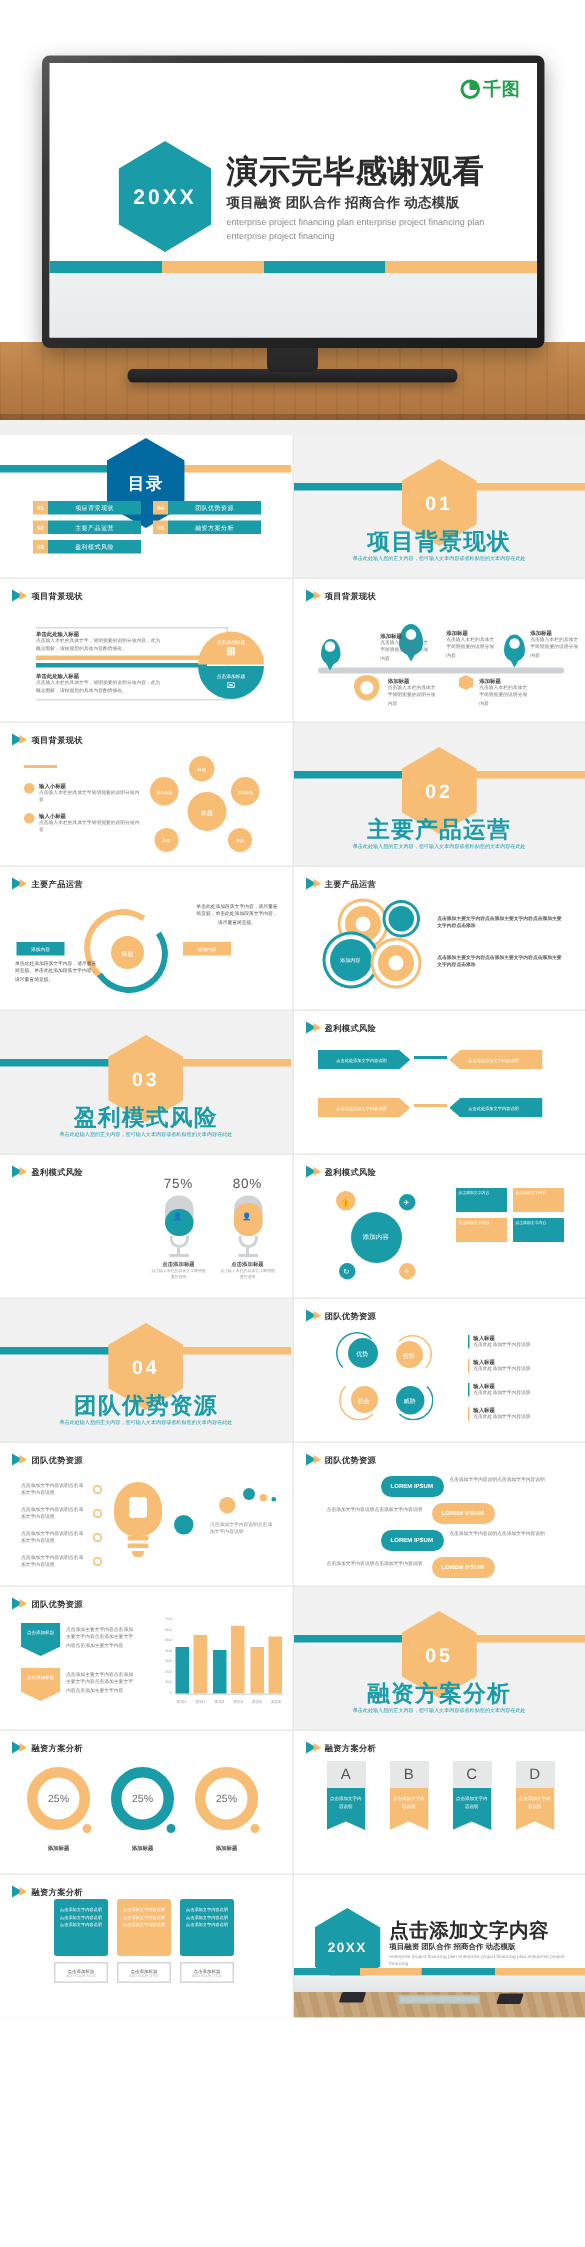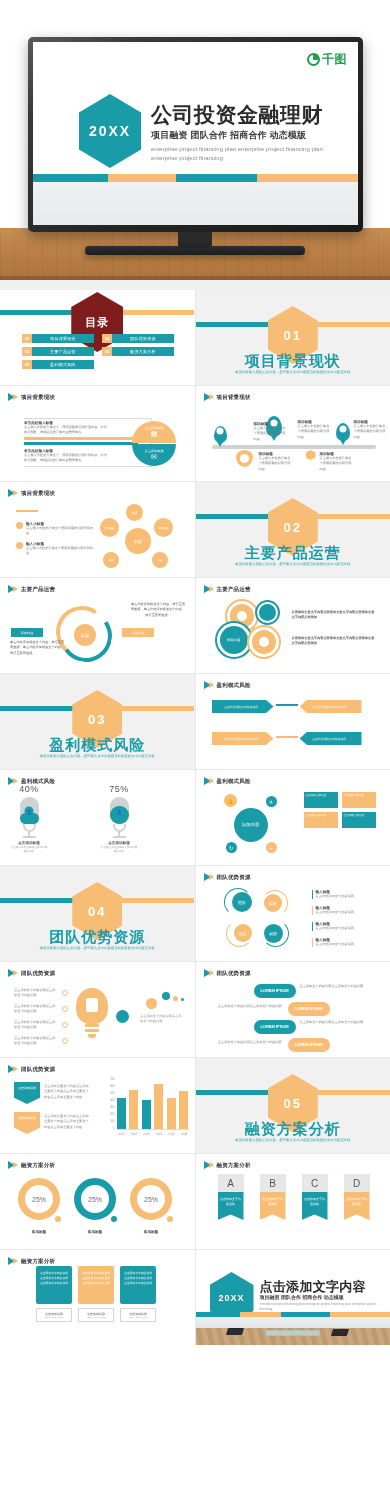--- a/index.html
+++ b/index.html
@@ -76,21 +76,21 @@
   .sec-bar { position:absolute; left:0; top:32px; width:100%; height:5px; display:flex; }
   .sec-bar i { display:block; height:100%; }
   .sec-hex { position:absolute; left:50%; top:16px; transform:translateX(-50%); width:50px; height:58px; background:#f8bd74;
     clip-path: polygon(50% 0%, 100% 25%, 100% 75%, 50% 100%, 0% 75%, 0% 25%);
     display:flex; align-items:center; justify-content:center; }
   .sec-hex span { color:#fff; font-size:13px; font-weight:bold; letter-spacing:2px; }
   .sec-title { position:absolute; left:0; top:62px; width:100%; text-align:center; font-size:15px; font-weight:bold; color:#1a9ba8; letter-spacing:1px;}
   .sec-desc  { position:absolute; left:15%; top:80px; width:70%; text-align:center; font-size:3.4px; color:#1a9ba8; line-height:1.7;}
 
   
-  .toc-hex { position:absolute; left:50%; top:2px; transform:translateX(-50%); width:52px; height:60px; background:#7f1d1d;
+  .toc-hex { position:absolute; left:50%; top:2px; transform:translateX(-50%); width:52px; height:60px; background:#0369a1;
     clip-path: polygon(50% 0%, 100% 25%, 100% 75%, 50% 100%, 0% 75%, 0% 25%);
     display:flex; align-items:center; justify-content:center; }
   .toc-hex span{ color:#fff; font-size:11px; font-weight:bold; letter-spacing:1px;}
   .toc-list { position:absolute; left:22px; top:44px; width:152px; display:grid; grid-template-columns:1fr 1fr; gap:4px 8px;}
   .toc-item { display:flex; align-items:center; height:9px; }
   .toc-num { width:10px; height:9px; background:#f8bd74; color:#fff; font-size:4px; display:flex; align-items:center; justify-content:center; font-weight:bold;}
   .toc-lbl { flex:1; height:9px; background:#1a9ba8; color:#fff; font-size:4px; display:flex; align-items:center; justify-content:center; letter-spacing:.3px;}
   .blk { position:absolute; }
   .txt { font-size:3.2px; color:#777; line-height:1.65; }
   .txt-b { font-size:3.6px; color:#444; font-weight:bold; }
@@ -176,21 +176,21 @@
       <div class="logo">
         <span class="logo-mark"></span>
         <span class="logo-text">千图</span>
       </div>
 
       <div class="hex-year">
         <span>20XX</span>
       </div>
 
       <div class="title-block">
-        <div class="tv-title">公司投资金融理财</div>
+        <div class="tv-title">演示完毕感谢观看</div>
         <div class="tv-sub">项目融资  团队合作  招商合作  动态模版</div>
         <div class="tv-en">enterprise project financing plan enterprise project financing plan enterprise project financing</div>
       </div>
 
       <div class="band">
         <i style="width:23%;background:#1a9ba8"></i>
         <i style="width:21%;background:#f8bd74"></i>
         <i style="width:25%;background:#1a9ba8"></i>
         <i style="width:31%;background:#f8bd74"></i>
       </div>
@@ -452,37 +452,37 @@
     <div class="blk" style="left:80px;top:30px;width:22px;height:2px;background:#1a9ba8"></div>
     <div class="blk" style="left:80px;top:62px;width:22px;height:2px;background:#f8bd74"></div>
   </div>
 
   <div class="slide">
     <div class="s-head">
       <span class="tri"></span>
       <span class="tri2"></span>
       <span class="t">盈利模式风险</span>
     </div>
-    <div class="mic-col" style="left:10px">
-      <div class="mic-pct">40%</div>
+    <div class="mic-col" style="left:100px">
+      <div class="mic-pct">75%</div>
       <div class="mic-body">
-        <div class="mic-fill" style="height:40%;background:#1a9ba8"></div>
+        <div class="mic-fill" style="height:65%;background:#1a9ba8"></div>
         <div class="mic-ic" style="background:#1a9ba8">👤</div>
       </div>
       <div class="mic-stand"></div>
       <div class="mic-pole"></div>
       <div class="mic-foot"></div>
       <div class="mic-t1">点击添加标题</div>
       <div class="mic-t2">点击输入本栏的具体文字简明扼要的说明</div>
     </div>
-    <div class="mic-col" style="left:100px">
-      <div class="mic-pct">75%</div>
+    <div class="mic-col" style="left:146px">
+      <div class="mic-pct">80%</div>
       <div class="mic-body">
-        <div class="mic-fill" style="height:65%;background:#1a9ba8"></div>
-        <div class="mic-ic" style="background:#1a9ba8">👤</div>
+        <div class="mic-fill" style="height:80%;background:#f8bd74"></div>
+        <div class="mic-ic" style="background:#f8bd74">👤</div>
       </div>
       <div class="mic-stand"></div>
       <div class="mic-pole"></div>
       <div class="mic-foot"></div>
       <div class="mic-t1">点击添加标题</div>
       <div class="mic-t2">点击输入本栏的具体文字简明扼要的说明</div>
     </div>
   </div>
 
   <div class="slide">

